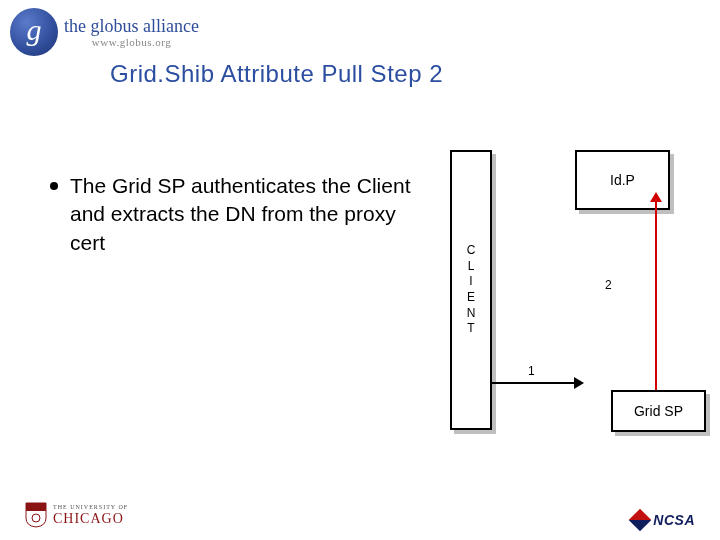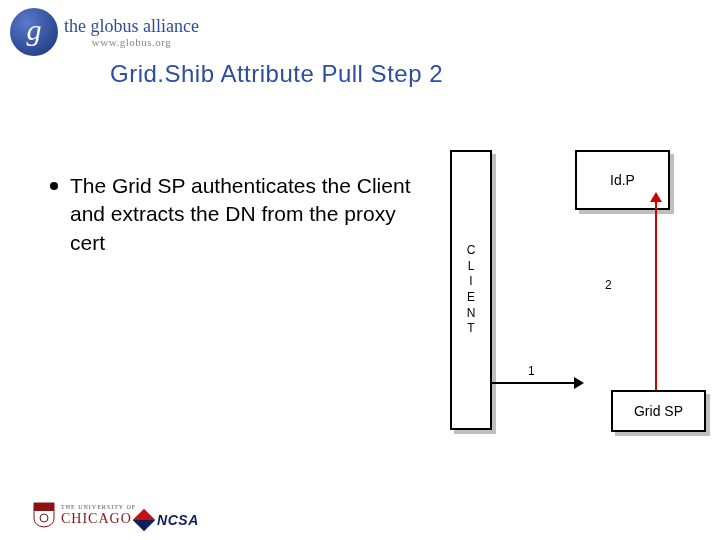--- a/index.html
+++ b/index.html
@@ -160,24 +160,24 @@
     position: absolute;
     top: 128px;
     left: 155px;
     font-size: 12px;
     font-family: Arial, sans-serif;
   }
   
   .footer {
     position: absolute;
     bottom: 12px;
-    left: 33px;
+    left: 25px;
     right: 25px;
     display: flex;
-    justify-content: flex-start;
+    justify-content: space-between;
     align-items: flex-end;
   }
   .chicago {
     display: flex;
     align-items: center;
     gap: 6px;
     font-family: Georgia, serif;
   }
   .chicago-shield {
     width: 22px;

